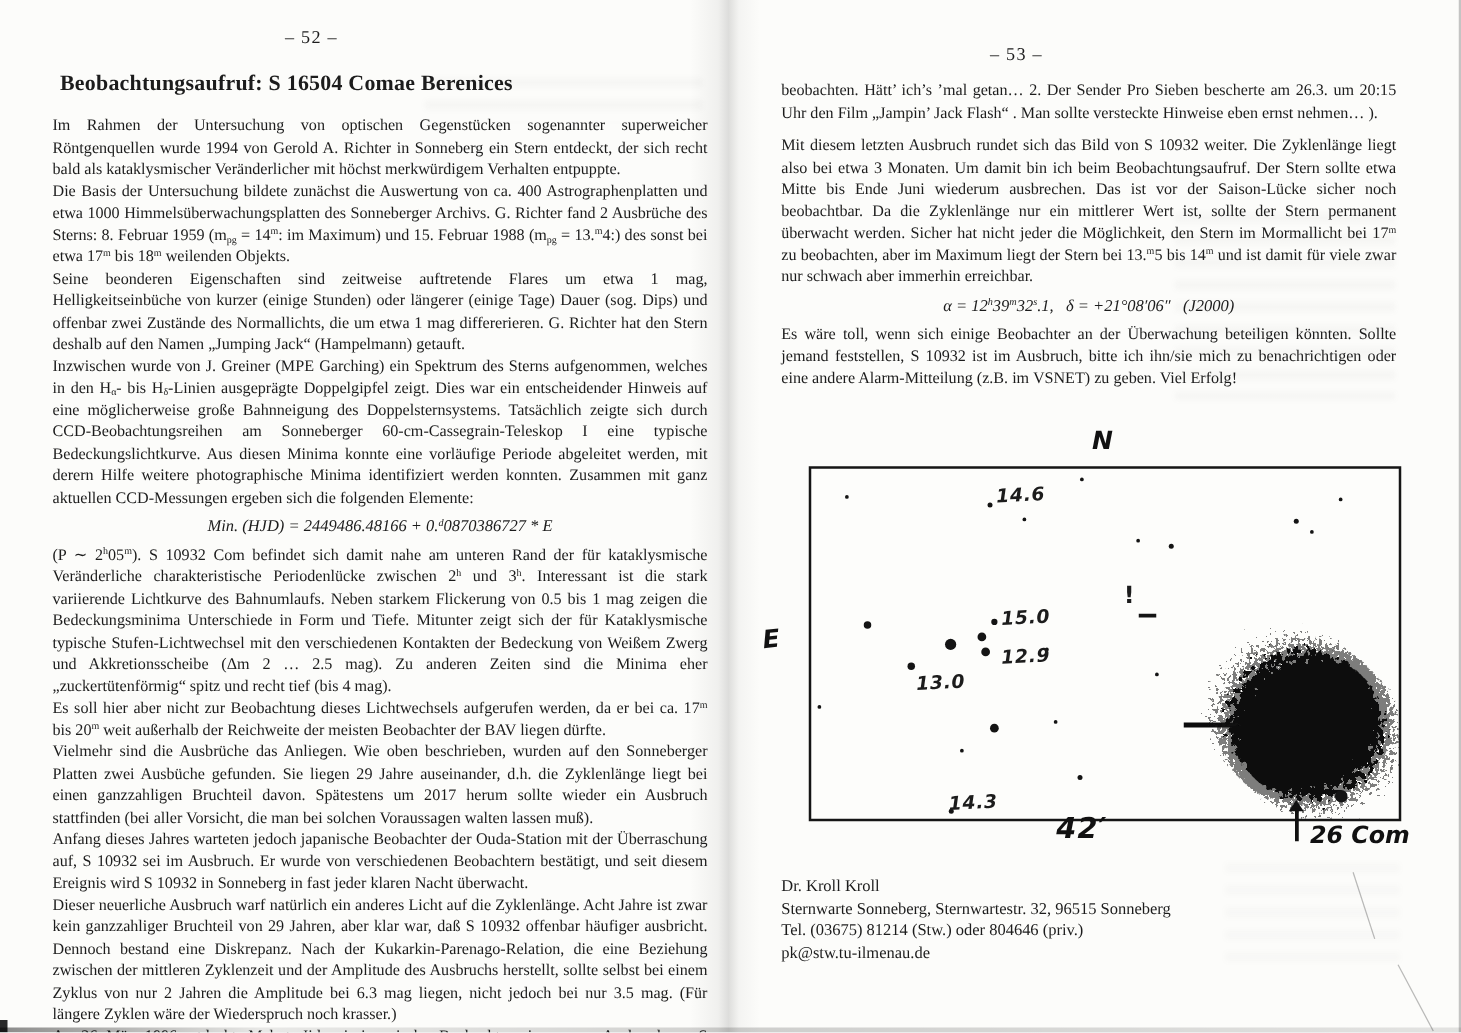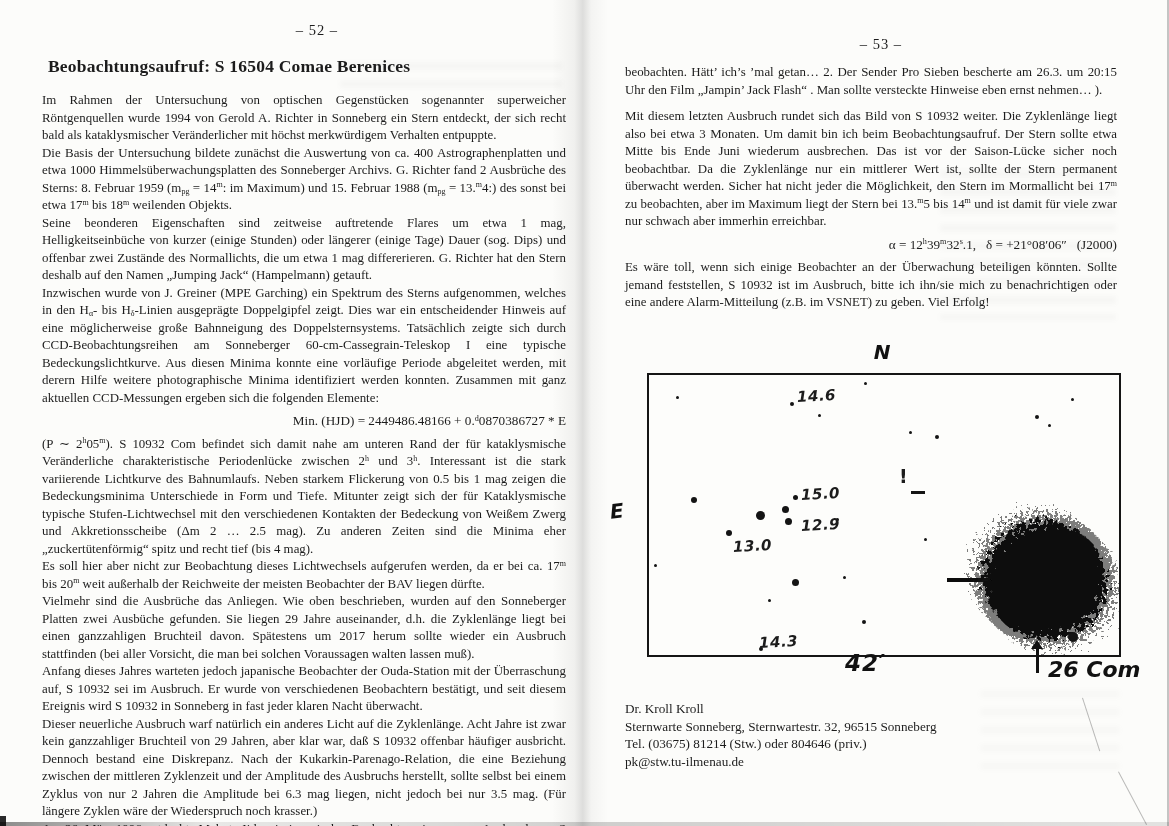--- a/index.html
+++ b/index.html
@@ -15,49 +15,49 @@
   .bottom-edge{position:absolute;left:0;bottom:0;width:100%;height:4px;
     background:linear-gradient(to right, rgba(0,0,0,0.45), rgba(0,0,0,0.08) 18%, rgba(0,0,0,0.18) 52%, rgba(0,0,0,0.10) 100%);}
   .right-edge{position:absolute;right:0;top:0;width:2px;height:100%;background:rgba(0,0,0,0.22);}
   .corner-mark{position:absolute;left:0;bottom:0;width:6px;height:10px;background:#2a2a2a;}
   .crease{position:absolute;width:1px;background:rgba(60,60,60,0.35);transform-origin:top left;}
   .crease.c1{left:1082px;top:698px;height:56px;transform:rotate(-18deg);}
   .crease.c2{left:1118px;top:772px;height:60px;transform:rotate(-28deg);}
   .smudge{position:absolute;pointer-events:none;filter:blur(2px);opacity:.5;
     background:repeating-linear-gradient(180deg, rgba(125,125,125,0.09) 0 8px, rgba(0,0,0,0) 8px 18px);}
   
-  .page-num{position:absolute;width:110px;text-align:right;font-size:14.5px;letter-spacing:1px;}
+  .page-num{position:absolute;width:110px;text-align:left;font-size:14.5px;letter-spacing:1px;}
   .page-num.left{left:228px;top:22px;}
   .page-num.right{left:792px;top:36px;}
   .title{position:absolute;left:48px;top:56px;font-size:17.5px;font-weight:bold;letter-spacing:.2px;}
   .col{position:absolute;font-size:12.9px;line-height:17.5px;text-align:justify;}
   .col.left{left:42px;top:92px;width:524px;}
   .col.right{left:625px;top:64px;width:492px;}
   .col p{margin:0;}
   .col p.gap-after{margin-bottom:9px;}
-  .formula{text-align:right;margin:5px 0 6px;font-size:13.2px;}
+  .formula{text-align:center;margin:5px 0 6px;font-size:13.2px;font-style:italic;}
   sup{font-size:62%;vertical-align:baseline;position:relative;top:-0.55em;line-height:0;}
   sub{font-size:62%;vertical-align:baseline;position:relative;top:0.28em;line-height:0;}
   .contact{position:absolute;left:625px;top:700px;font-size:13.2px;line-height:17.6px;text-align:left;}
   
   .hand{font-family:"DejaVu Sans", sans-serif;font-style:italic;font-weight:bold;color:#111;}
   .chart-n{position:absolute;left:852px;top:340px;width:60px;text-align:center;font-size:20px;}
   .chart-e{position:absolute;left:610px;top:499px;font-size:20px;transform:rotate(-6deg);}
   .chart-box{position:absolute;left:647px;top:373px;width:470px;height:280px;border:2.5px solid #151515;background:#fdfdfb;overflow:hidden;}
   .star-dot{position:absolute;background:#141414;border-radius:50%;}
   .mag-label{position:absolute;font-family:"DejaVu Sans", sans-serif;font-style:italic;font-weight:bold;font-size:15px;transform:rotate(-3deg);letter-spacing:.5px;}
   .marker-excl{position:absolute;left:250px;top:90px;font-family:"DejaVu Sans", sans-serif;font-weight:bold;font-size:19px;}
   .marker-dash{position:absolute;left:262px;top:116px;width:14px;height:3px;background:#141414;}
   .pointer-line{position:absolute;left:298px;top:203px;width:46px;height:4px;background:#0c0c0c;}
   .blob-svg{position:absolute;left:309px;top:121px;}
   .scale-label{position:absolute;left:845px;top:650px;font-size:23px;letter-spacing:1px;}
   .com-arrow-line{position:absolute;left:1036px;top:647px;width:2.5px;height:26px;background:#111;}
   .com-arrow-head{position:absolute;left:1031px;top:640px;width:0;height:0;
     border-left:6px solid transparent;border-right:6px solid transparent;border-bottom:9px solid #111;}
-  .com-label{position:absolute;left:1048px;top:657px;font-size:22px;font-style:italic;}
+  .com-label{position:absolute;left:1048px;top:657px;font-size:19px;font-style:italic;}
 </style>
 </head>
 <body>
 
 <div id="canvas">
 
   <div class="gutter"></div>
   <div class="smudge" style="left:340px;top:62px;width:222px;height:36px;"></div>
   <div class="smudge" style="left:940px;top:170px;width:176px;height:150px;"></div>
   <div class="smudge" style="left:690px;top:400px;width:400px;height:120px;opacity:.35;"></div>

